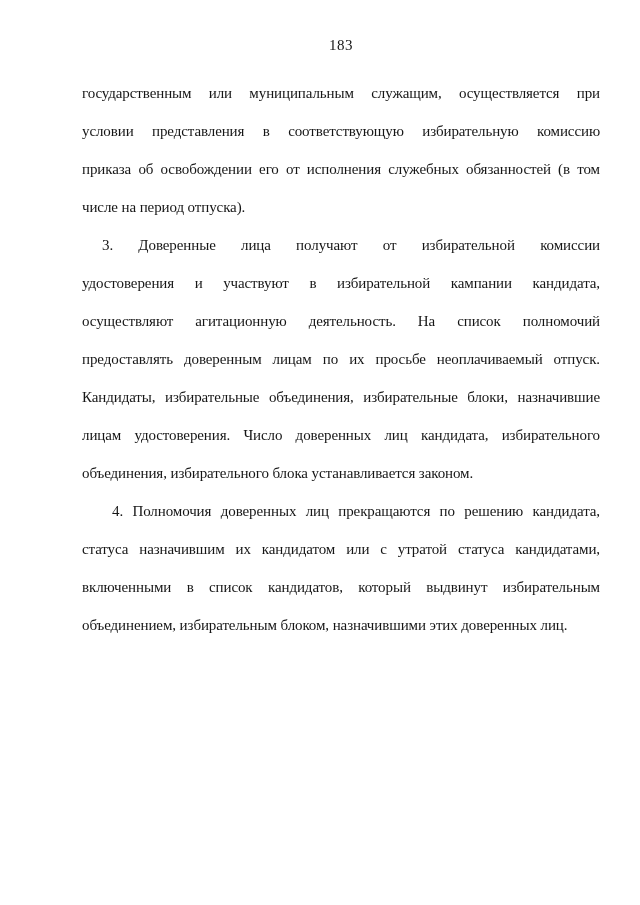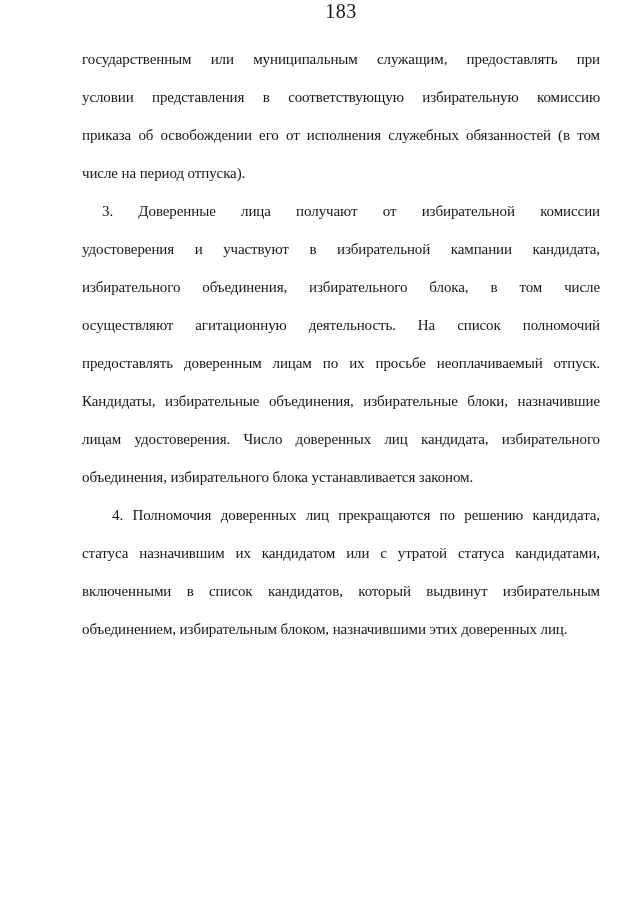--- a/index.html
+++ b/index.html
@@ -15,24 +15,25 @@
     width: 640px;
     height: 905px;
     background: #ffffff;
     overflow: hidden;
   }
   .column {
     margin-left: 82px;
     width: 518px;
   }
   .page-number {
+    padding-top: 34px;
     height: 22px;
     line-height: 22px;
     text-align: center;
-    font-size: 20px;
+    font-size: 15px;
     letter-spacing: 0.5px;
   }
   .content {
     margin-top: 18px;
   }
   .line {
     height: 38px;
     line-height: 38px;
     font-size: 15px;
     letter-spacing: -0.1px;
@@ -49,30 +50,29 @@
 <body>
 
 <div class="page">
   <div class="column">
 
     <div class="page-number">183</div>
 
     <div class="content">
 
       <section>
-        <div class="line">государственным или муниципальным служащим, предоставлять при</div>
+        <div class="line">государственным или муниципальным служащим, осуществляется при</div>
         <div class="line">условии представления в соответствующую избирательную комиссию</div>
         <div class="line">приказа об освобождении его от исполнения служебных обязанностей (в том</div>
         <div class="line para-last">числе на период отпуска).</div>
       </section>
 
       <section>
         <div class="line indent-sm">3. Доверенные лица получают от избирательной комиссии</div>
         <div class="line">удостоверения и участвуют в избирательной кампании кандидата,</div>
-        <div class="line">избирательного объединения, избирательного блока, в том числе</div>
         <div class="line">осуществляют агитационную деятельность. На список полномочий</div>
         <div class="line">предоставлять доверенным лицам по их просьбе неоплачиваемый отпуск.</div>
         <div class="line">Кандидаты, избирательные объединения, избирательные блоки, назначившие</div>
         <div class="line">лицам удостоверения. Число доверенных лиц кандидата, избирательного</div>
         <div class="line para-last">объединения, избирательного блока устанавливается законом.</div>
       </section>
 
       <section>
         <div class="line indent-md">4. Полномочия доверенных лиц прекращаются по решению кандидата,</div>
         <div class="line">статуса назначившим их кандидатом или с утратой статуса кандидатами,</div>

